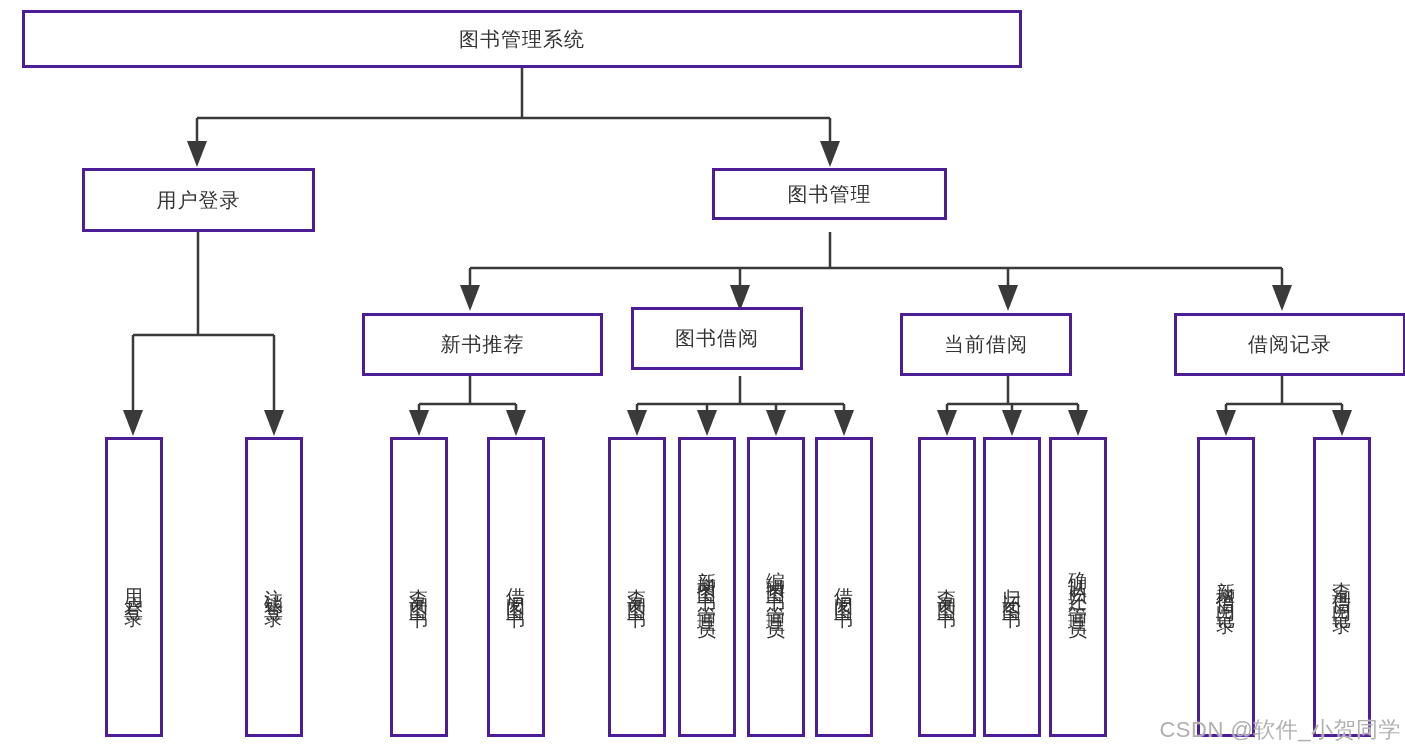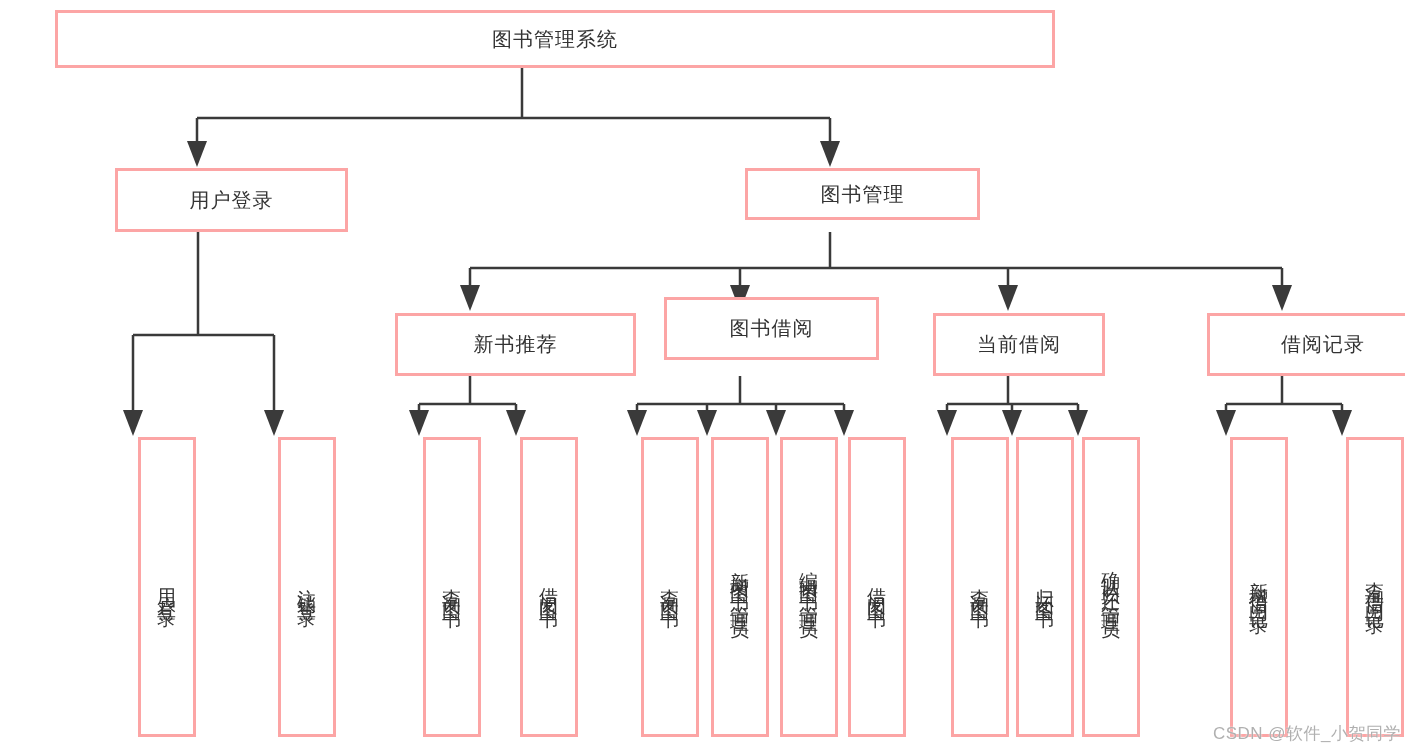--- a/index.html
+++ b/index.html
@@ -8,42 +8,41 @@
     width:1405px;height:747px;
     background:#ffffff;
     font-family:"Liberation Sans","DejaVu Sans",sans-serif;
     overflow:hidden;
   }
   #connectors{position:absolute;left:0;top:0;width:1405px;height:747px;z-index:0;}
   .node{
     position:absolute;
     box-sizing:border-box;
     background:#ffffff;
-    border:3px solid #fca5a5;
+    border:3px solid #4c1d95;
     color:#333333;
     display:flex;align-items:center;justify-content:center;
     z-index:1;
     font-size:20px;
     letter-spacing:1px;
     text-align:right;
-    margin-left:33px;
   }
   .node.vert{
     writing-mode:vertical-rl;
     text-orientation:mixed;
     font-size:19px;
     letter-spacing:7px;
     line-height:1;
     padding:6px 0;
   }
   #watermark{
     position:absolute;
     right:4px;bottom:2px;
     z-index:2;
-    font-size:17px;
+    font-size:22px;
     color:#b0b0b0;
     text-shadow:0 0 2px #ffffff;
     letter-spacing:0.5px;
     white-space:nowrap;
   }
 </style>
 </head>
 <body>
 
 <div id="stage">
@@ -110,21 +109,21 @@
       <polygon points="1332,410 1352,410 1342,436"></polygon>
     </g>
   </svg>
 
   <div class="node" style="left:22px;top:10px;width:1000px;height:58px">图书管理系统</div>
 
   <div class="node" style="left:82px;top:168px;width:233px;height:64px">用户登录</div>
   <div class="node" style="left:712px;top:168px;width:235px;height:52px">图书管理</div>
 
   <div class="node" style="left:362px;top:313px;width:241px;height:63px">新书推荐</div>
-  <div class="node" style="left:631px;top:297px;width:215px;height:63px">图书借阅</div>
+  <div class="node" style="left:631px;top:307px;width:172px;height:63px">图书借阅</div>
   <div class="node" style="left:900px;top:313px;width:172px;height:63px">当前借阅</div>
   <div class="node" style="left:1174px;top:313px;width:232px;height:63px">借阅记录</div>
 
   <div class="node vert" style="left:105px;top:437px;width:58px;height:300px">用户登录</div>
   <div class="node vert" style="left:245px;top:437px;width:58px;height:300px">注销登录</div>
 
   <div class="node vert" style="left:390px;top:437px;width:58px;height:300px">查询图书</div>
   <div class="node vert" style="left:487px;top:437px;width:58px;height:300px">借阅图书</div>
 
   <div class="node vert" style="left:608px;top:437px;width:58px;height:300px">查询图书</div>

